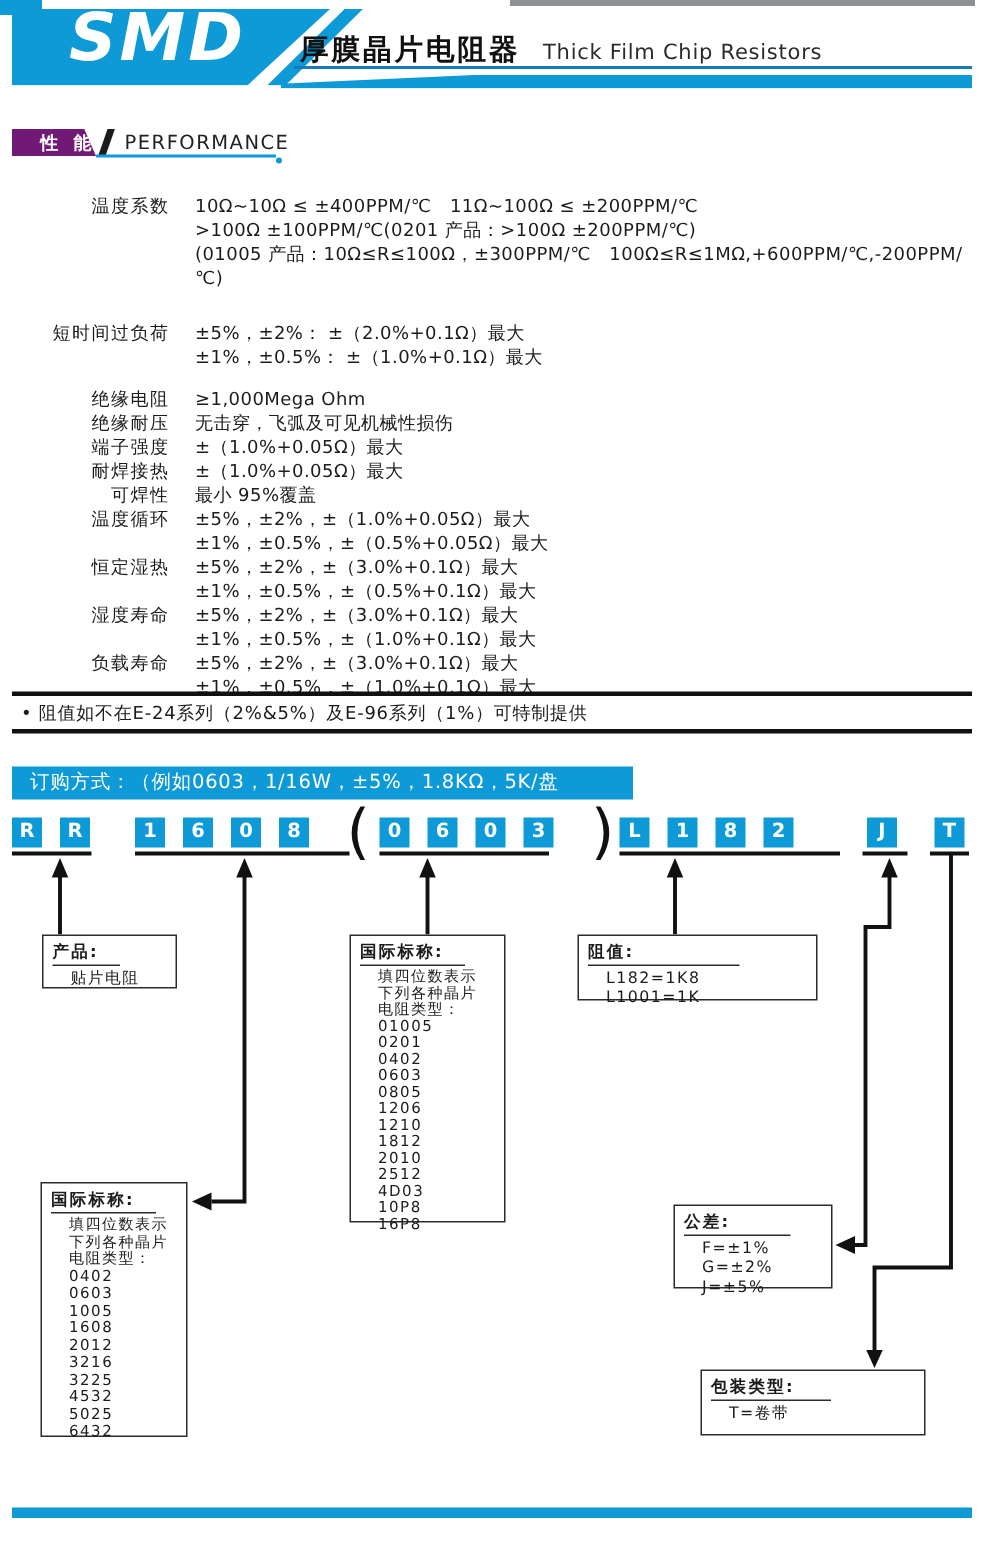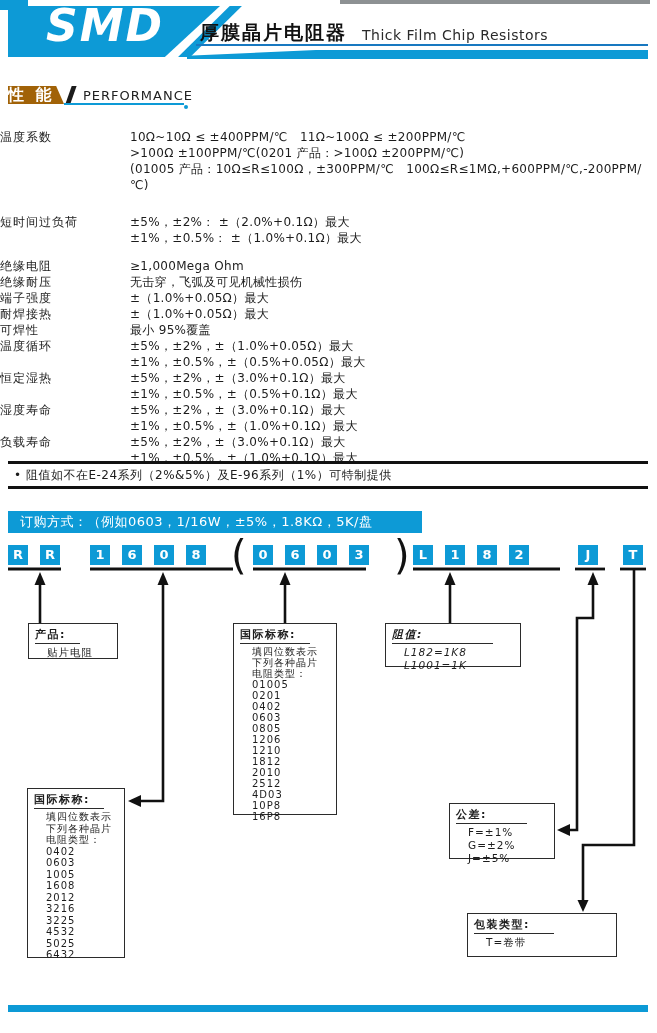--- a/index.html
+++ b/index.html
@@ -16,33 +16,33 @@
                  color:#fff; letter-spacing:2px; line-height:46px; }
   .logo-slash  { left:176px; top:6px; width:68px; height:51px; background:#0d9ad6;
                  clip-path:polygon(79% 0,97% 0,21% 100%,3% 100%); }
   .title-cn    { left:200px; top:20px; font-size:19px; font-weight:bold; letter-spacing:2px; color:#111; }
   .title-en    { left:362px; top:27px; font-size:14px; color:#2a2a2a; letter-spacing:0.5px; }
   .title-rule  { left:196px; top:44px; width:452px; height:2px; background:#1878c0; }
   .hdr-bar     { left:187px; top:50px; width:461px; height:9px; background:#0d9ad6;
                  clip-path:polygon(0 65%,28% 0,100% 0,100% 100%,0 100%); }
 
   
-  .perf-tag   { left:8px; top:86px; width:56px; height:18px; background:#a16207;
+  .perf-tag   { left:8px; top:86px; width:56px; height:18px; background:#701a75;
                 clip-path:polygon(0 0,86% 0,100% 100%,0 100%); color:#fff; font-weight:bold;
-                font-size:16px; line-height:18px; text-align:left; letter-spacing:3px; }
+                font-size:12px; line-height:18px; text-align:right; letter-spacing:3px; }
   .perf-slash { left:64px; top:86px; width:14px; height:18px; background:#1c1c1c;
                 clip-path:polygon(55% 0,90% 0,45% 100%,10% 100%); }
   .perf-en    { left:83px; top:88px; font-size:13px; letter-spacing:1px; color:#222; }
   .perf-rule  { left:64px; top:103px; width:120px; height:2px; background:#0d9ad6; }
   .perf-dot   { left:184px; top:105px; width:4px; height:4px; border-radius:50%; background:#0d9ad6; }
 
   
   .perf-rows { left:0; top:129px; width:657px; font-size:12px; }
   .prow { display:flex; }
-  .prow .plabel { flex:none; width:113px; letter-spacing:1px; line-height:16px; }
+  .prow .plabel { flex:none; width:113px; text-align:right; letter-spacing:1px; line-height:16px; }
   .prow .pvals  { margin-left:17px; }
   .prow .pvals div { line-height:16px; letter-spacing:0.3px; }
   .gap-lg { margin-top:21px; }
   .gap-md { margin-top:12px; }
 
   
   .note-rule { left:8px; width:640px; height:2.5px; background:#111; }
   .note-text { left:14px; top:467px; font-size:12px; letter-spacing:0.5px; }
 
   
@@ -58,21 +58,21 @@
   
   .callout { position:absolute; border:1.5px solid #2b2b2b; background:#fff;
              padding:3px 6px; box-sizing:border-box; font-size:10.5px; letter-spacing:1px; }
   .callout .ct { font-weight:bold; font-size:11px; display:inline-block;
                  border-bottom:1.5px solid #2b2b2b; padding:0 14px 1px 0; margin-bottom:2px;
                  letter-spacing:1.5px; white-space:nowrap;text-align:right; }
   .callout .ln { line-height:13px; white-space:nowrap;margin-left:12px; }
   #co-product   { left:28px;  top:623px; width:90px;  height:36px; }
   #co-inch      { left:233px; top:623px; width:104px; height:192px; }
   #co-inch .ln  { line-height:11px; font-size:10px; }
-  #co-res       { left:385px; top:623px; width:136px; height:44px;font-style:italic; }
+  #co-res       { left:385px; top:623px; width:160px; height:44px; }
   #co-metric    { left:27px;  top:788px; width:98px;  height:170px; }
   #co-metric .ln{ line-height:11.5px; font-size:10px; }
   #co-tol       { left:449px; top:803px; width:106px; height:56px; }
   #co-pack      { left:467px; top:913px; width:150px; height:44px; }
 
   .bottom-bar { left:8px; top:1005px; width:640px; height:7px; background:#0d9ad6; }
 </style>
 </head>
 <body>
 

